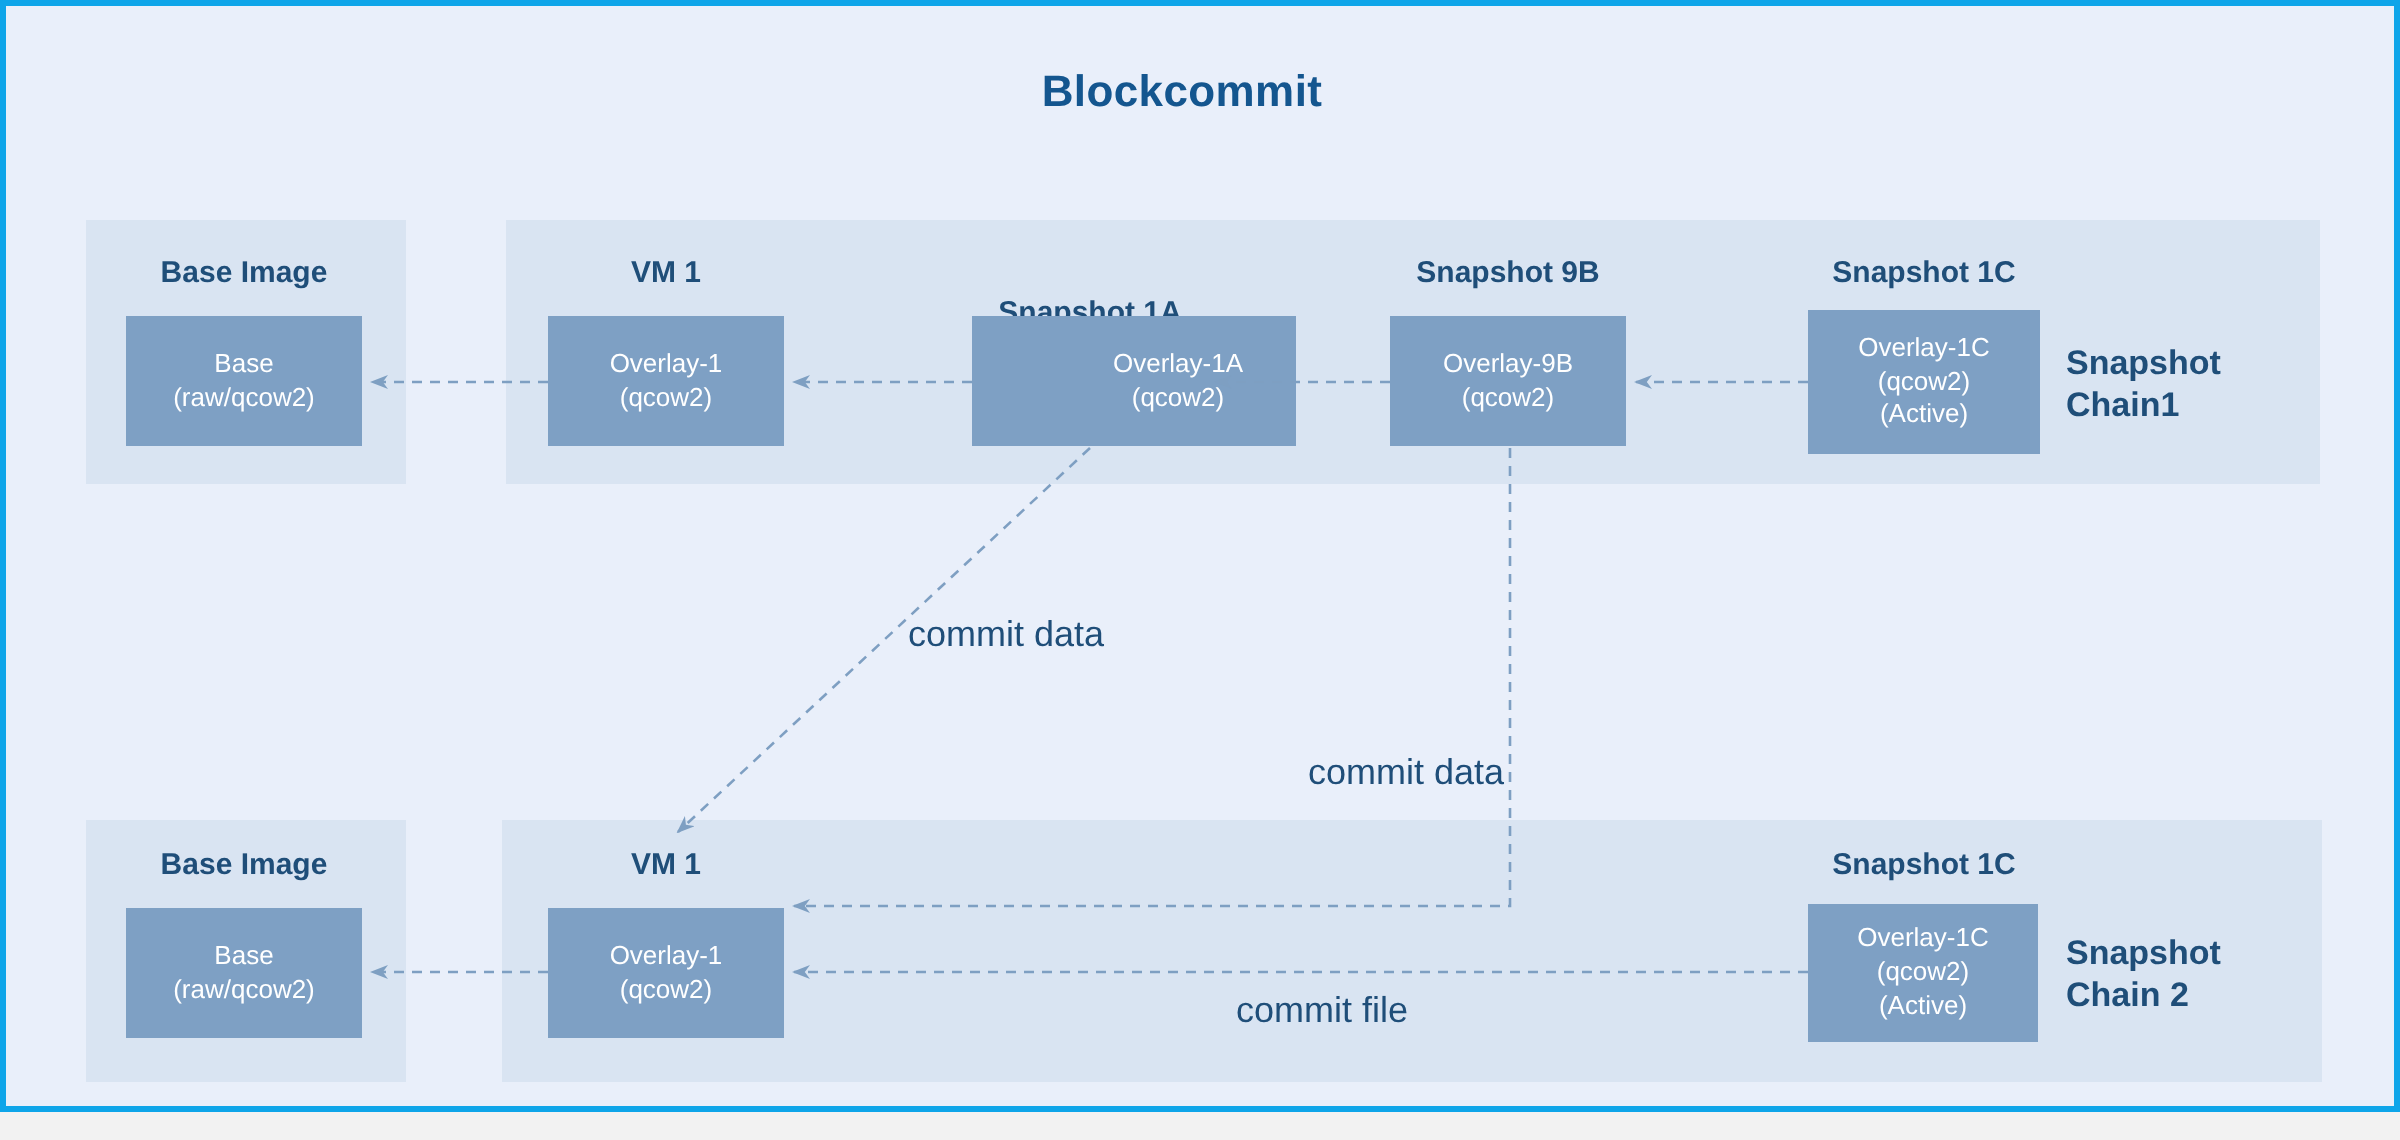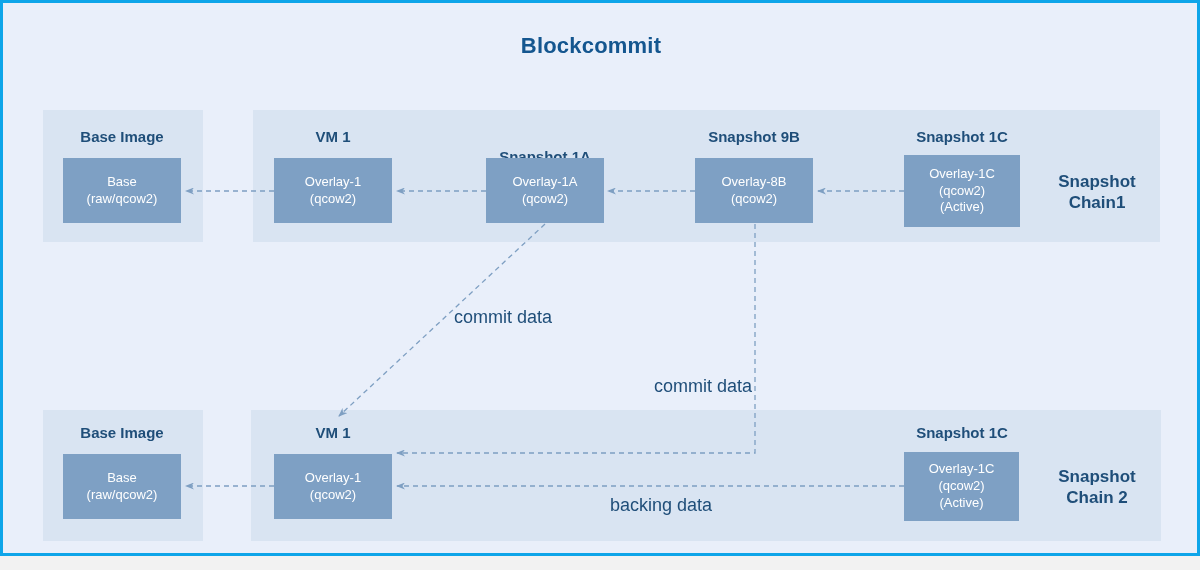--- a/index.html
+++ b/index.html
@@ -15,21 +15,21 @@
   .panel-label{
     position:absolute;z-index:3;text-align:center;
     font-size:15px;color:#1f4e79;font-weight:bold;
   }
   .node-box{
     position:absolute;z-index:4;background:#7ea0c4;color:#ffffff;
     display:flex;align-items:center;justify-content:center;text-align:center;
     font-size:13px;line-height:1.3;white-space:pre-line;
   }
   .chain-label{
-    position:absolute;z-index:3;text-align:center;font-size:17px;font-weight:bold;
+    position:absolute;z-index:3;text-align:left;font-size:17px;font-weight:bold;
     color:#1f4e79;line-height:1.25;white-space:pre-line;
   }
   .annotation{
     position:absolute;z-index:3;text-align:center;font-size:18px;color:#1f4e79;
   }
   .arrow-layer{position:absolute;left:0;top:0;z-index:5;pointer-events:none;}
 </style>
 </head>
 <body>
 
@@ -42,25 +42,25 @@
 
   <div class="panel-label" style="left:60px;top:125px;width:118px;">Base Image</div>
   <div class="node-box" style="left:60px;top:155px;width:118px;height:65px;">Base
 (raw/qcow2)</div>
 
   <div class="panel-label" style="left:271px;top:125px;width:118px;">VM 1</div>
   <div class="node-box" style="left:271px;top:155px;width:118px;height:65px;">Overlay-1
 (qcow2)</div>
 
   <div class="panel-label" style="left:483px;top:125px;width:118px;margin-top:20px;">Snapshot 1A</div>
-  <div class="node-box" style="left:483px;top:155px;width:118px;height:65px;">Overlay-1A
+  <div class="node-box" style="left:483px;top:155px;width:118px;height:65px;padding-left:44px;">Overlay-1A
 (qcow2)</div>
 
   <div class="panel-label" style="left:692px;top:125px;width:118px;">Snapshot 9B</div>
-  <div class="node-box" style="left:692px;top:155px;width:118px;height:65px;">Overlay-8B
+  <div class="node-box" style="left:692px;top:155px;width:118px;height:65px;">Overlay-9B
 (qcow2)</div>
 
   <div class="panel-label" style="left:901px;top:125px;width:116px;">Snapshot 1C</div>
   <div class="node-box" style="left:901px;top:152px;width:116px;height:72px;">Overlay-1C
 (qcow2)
 (Active)</div>
 
   <div class="chain-label" style="left:1030px;top:168px;width:128px;">Snapshot
 Chain1</div>
 
@@ -78,21 +78,21 @@
   <div class="panel-label" style="left:901px;top:421px;width:116px;">Snapshot 1C</div>
   <div class="node-box" style="left:901px;top:449px;width:115px;height:69px;">Overlay-1C
 (qcow2)
 (Active)</div>
 
   <div class="chain-label" style="left:1030px;top:463px;width:128px;">Snapshot
 Chain 2</div>
 
   <div class="annotation" style="left:430px;top:304px;width:140px;">commit data</div>
   <div class="annotation" style="left:630px;top:373px;width:140px;">commit data</div>
-  <div class="annotation" style="left:588px;top:492px;width:140px;">backing data</div>
+  <div class="annotation" style="left:588px;top:492px;width:140px;">commit file</div>
 
   <svg class="arrow-layer" width="1200" height="570" viewBox="0 0 1200 570">
     <defs>
       <marker id="ah" viewBox="0 0 9 7" markerWidth="9" markerHeight="7" refX="8" refY="3.5" orient="auto" markerUnits="userSpaceOnUse">
         <path d="M0,0 L9,3.5 L0,7 L2.6,3.5 Z" fill="#7e9fc2"></path>
       </marker>
     </defs>
     <g stroke="#7e9fc2" stroke-width="1.3" fill="none" stroke-dasharray="5,4">
       <line x1="271" y1="188" x2="183" y2="188" marker-end="url(#ah)"></line>
       <line x1="483" y1="188" x2="394" y2="188" marker-end="url(#ah)"></line>

